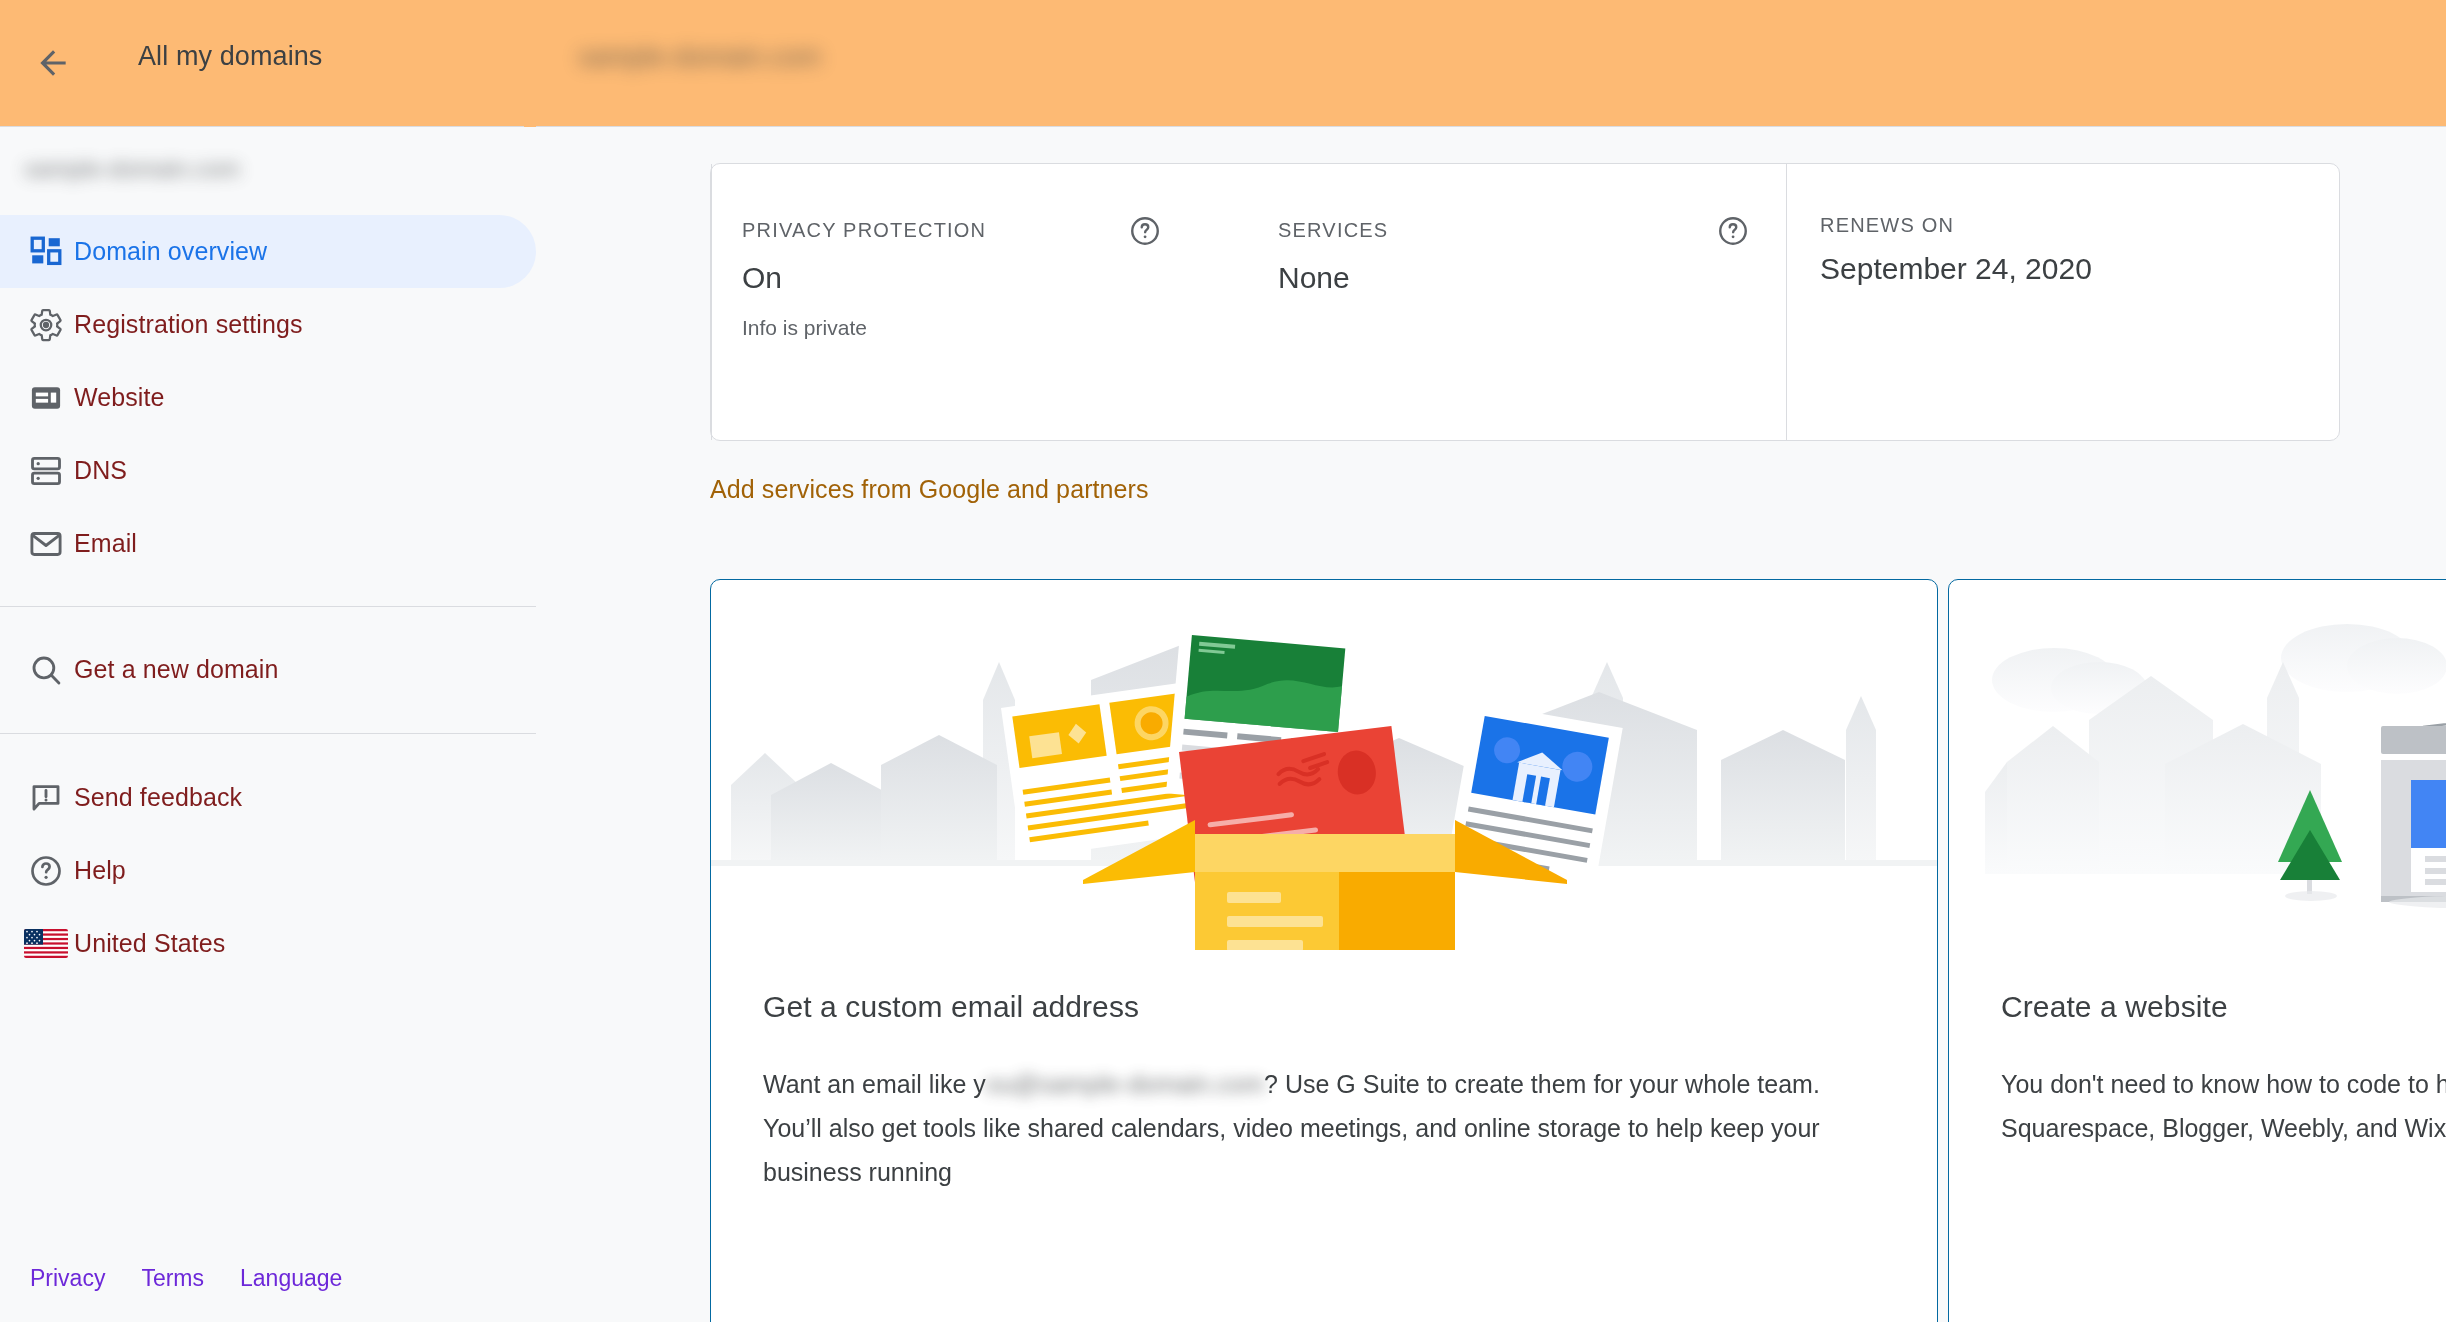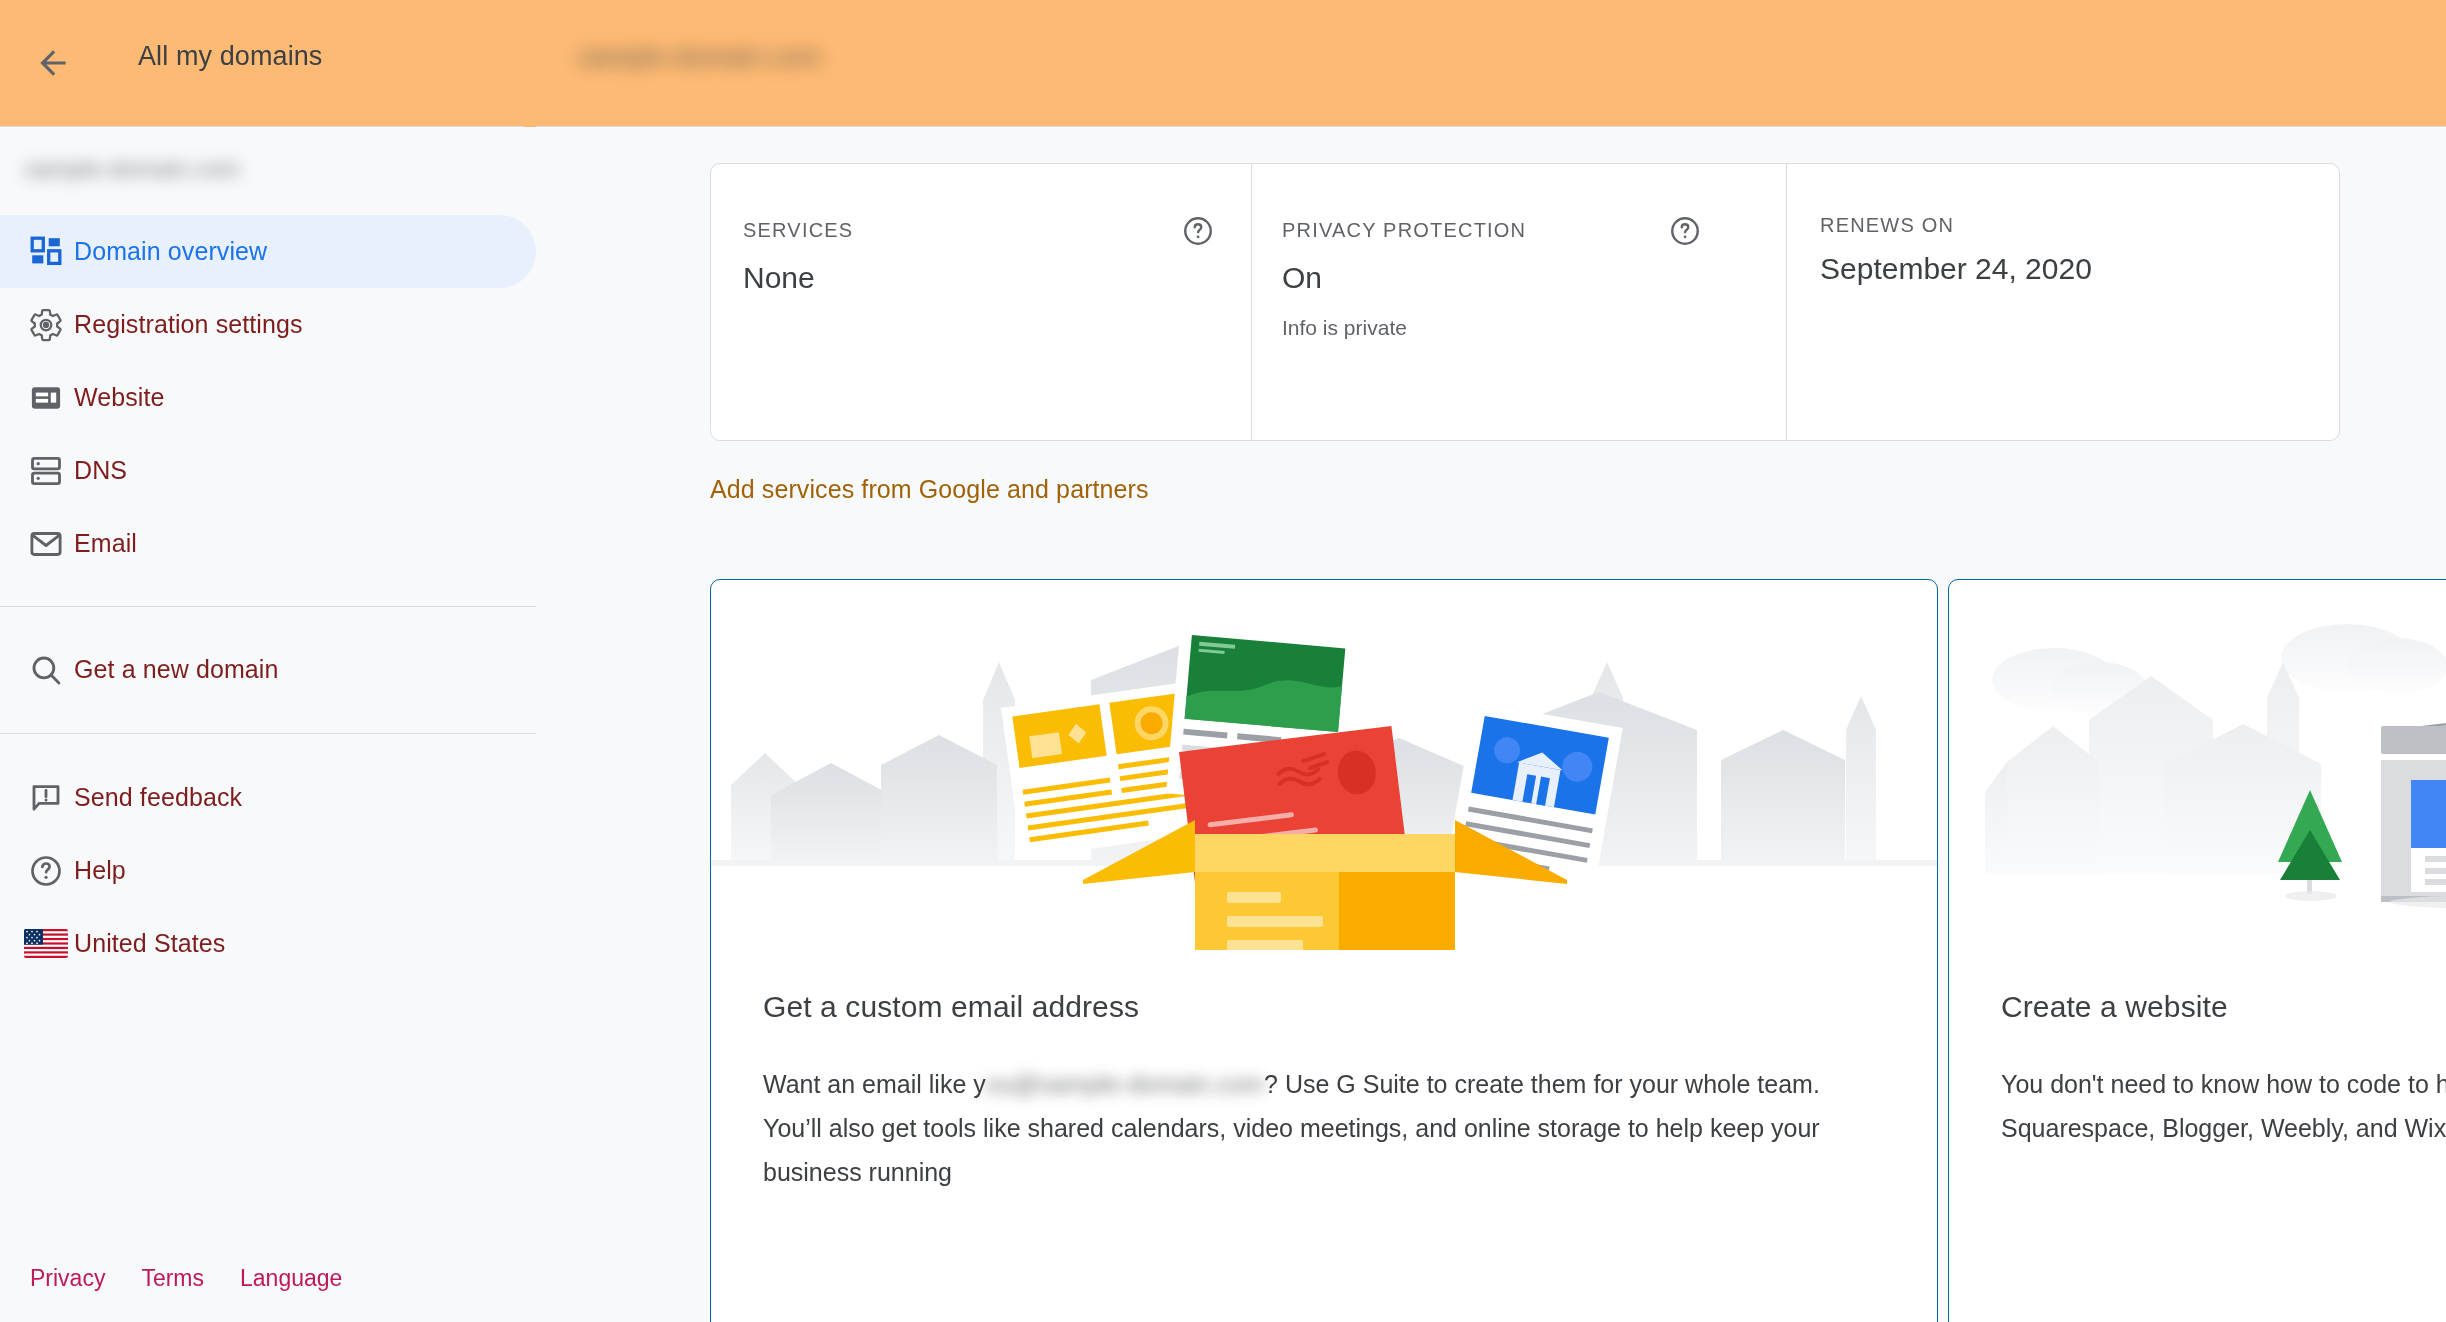--- a/index.html
+++ b/index.html
@@ -53,21 +53,21 @@
   .nav-item .lbl { font-size: 25px; letter-spacing: .1px; white-space: nowrap; }
   .nav-item.active .lbl { color: #1a73e8; font-weight: 400; }
   .nav-sep { height: 1px; background: #dadce0; margin: 0; }
   .nav-gap-a { height: 26px; }
   .nav-gap-b { height: 27px; }
   .flagwrap { width: 44px; height: 29px; position: relative; overflow: hidden; border-radius: 2px; }
 
   
   .footer { position: absolute; left: 0; bottom: 22px; width: 536px; display: flex; align-items: center; padding-left: 12px; }
   .footer a {
-    font-size: 23px; color: #be185d; text-decoration: none; padding: 8px 18px; white-space: nowrap; cursor: pointer;
+    font-size: 23px; color: #6d28d9; text-decoration: none; padding: 8px 18px; white-space: nowrap; cursor: pointer;
   }
 
   
   .main { position: absolute; left: 536px; top: 127px; width: 1910px; height: 1195px; background: #f8f9fa; }
 
   .info-card {
     position: absolute; left: 174px; top: 36px; width: 1630px; height: 278px;
     background: #fff; border: 1px solid #dadce0; border-radius: 10px;
   }
   .info-cols { display: flex; height: 100%; }
@@ -278,36 +278,36 @@
       <a>Terms</a>
       <a>Language</a>
     </div>
   </div>
 
   <div class="main">
 
     <div class="info-card">
       <div class="info-cols">
 
-        <div class="info-col c1">
-          <div class="info-label">SERVICES</div>
-          <div class="info-value">None</div>
+        <div class="info-col c2">
+          <div class="info-label">PRIVACY PROTECTION</div>
+          <div class="info-value">On</div>
+          <div class="info-sub">Info is private</div>
           <span class="help-ico">
             <svg width="34" height="34" viewBox="0 0 24 24">
               <circle cx="12" cy="12" r="9" fill="none" stroke="#5f6368" stroke-width="1.7"></circle>
               <path d="M9.7 9.4c0-1.3 1-2.2 2.3-2.2s2.3.9 2.3 2.1c0 1.8-2.2 1.9-2.2 3.5" fill="none" stroke="#5f6368" stroke-width="1.7" stroke-linecap="round"></path>
               <circle cx="12.05" cy="16.1" r="1" fill="#5f6368"></circle>
             </svg>
           </span>
         </div>
 
-        <div class="info-col c2">
-          <div class="info-label">PRIVACY PROTECTION</div>
-          <div class="info-value">On</div>
-          <div class="info-sub">Info is private</div>
+        <div class="info-col c1">
+          <div class="info-label">SERVICES</div>
+          <div class="info-value">None</div>
           <span class="help-ico">
             <svg width="34" height="34" viewBox="0 0 24 24">
               <circle cx="12" cy="12" r="9" fill="none" stroke="#5f6368" stroke-width="1.7"></circle>
               <path d="M9.7 9.4c0-1.3 1-2.2 2.3-2.2s2.3.9 2.3 2.1c0 1.8-2.2 1.9-2.2 3.5" fill="none" stroke="#5f6368" stroke-width="1.7" stroke-linecap="round"></path>
               <circle cx="12.05" cy="16.1" r="1" fill="#5f6368"></circle>
             </svg>
           </span>
         </div>
 
         <div class="info-col c3">

